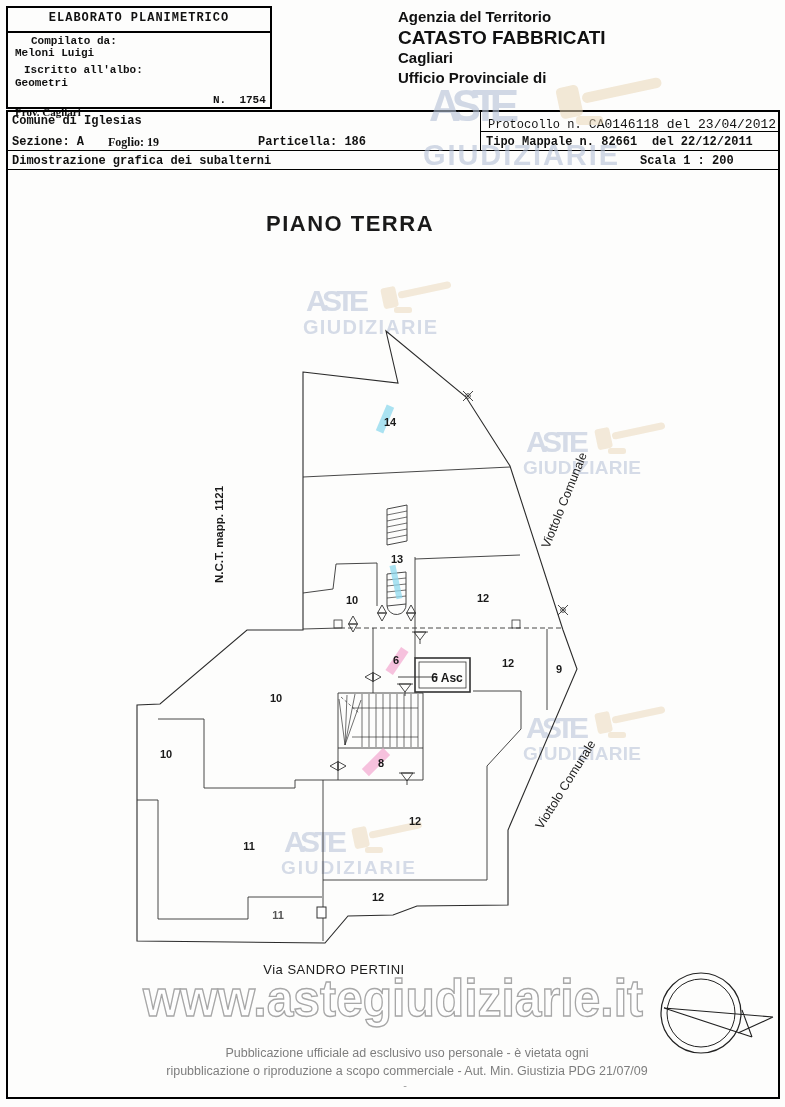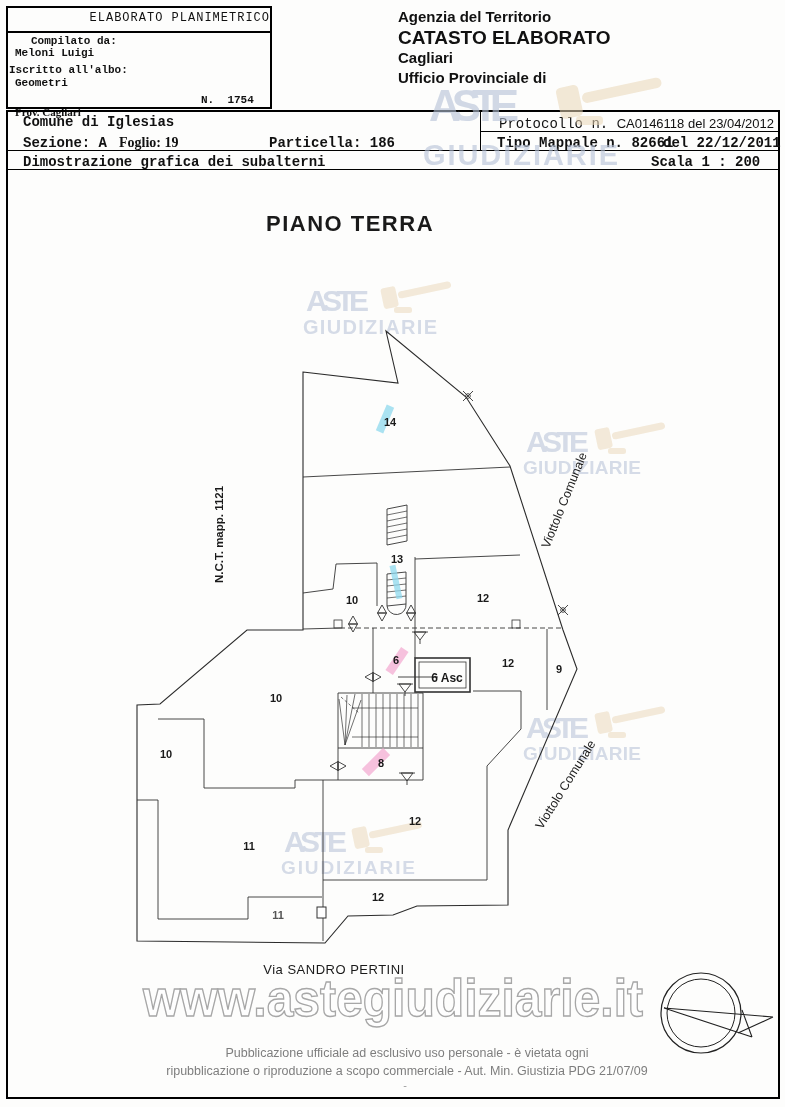--- a/index.html
+++ b/index.html
@@ -1,57 +1,57 @@
 <!DOCTYPE html>
 <html><head>
 <meta charset="utf-8">
 <style>
   html,body{margin:0;padding:0;background:#e8e8e8;}
   .page{position:relative;width:785px;height:1107px;background:#fdfdfc;overflow:hidden;
         font-family:"Liberation Sans","DejaVu Sans",sans-serif;color:#111;}
   .abs{position:absolute;}
   .mono{font-family:"Liberation Mono","DejaVu Sans Mono",monospace;}
-  .serif{font-family:Liberation Sans, sans-serif;}
+  .serif{font-family:Liberation Mono, monospace;}
   
   .box-left{left:6px;top:6px;width:262px;height:99px;border:2px solid #000;}
-  .bl-title{left:0;top:0;width:100%;height:20px;border-bottom:2px solid #000;text-align:right;
-            font-weight:normal;font-size:12px;letter-spacing:1px;padding-top:3px;}
+  .bl-title{left:0;top:0;width:100%;height:20px;border-bottom:2px solid #000;text-align:center;
+            font-weight:bold;font-size:12px;letter-spacing:1px;padding-top:3px;}
   .bl-txt{font-size:11px;font-weight:bold;white-space:pre;}
   
   .agency{left:398px;top:8px;width:218px;font-weight:bold;line-height:1.15;}
   .ag1{font-size:15px;} .ag2{font-size:19px;margin-top:2px;} .ag3{font-size:15px;margin-top:3px;}
   
   .frame{left:6px;top:110px;width:770px;height:985px;border:2px solid #000;}
   .hline{border-top:1.4px solid #000;height:0;}
   .vline{border-left:1.4px solid #000;width:0;}
-  .cell{font-size:14px;font-weight:bold;white-space:pre;margin-left:11px;}
+  .cell{font-size:12px;font-weight:bold;white-space:pre;}
   .proto-val{font-size:13px;font-weight:normal;}
   
   .footer{left:12px;top:1044px;width:790px;text-align:center;color:#7e7e7e;font-size:12.5px;line-height:18px;}
   .footdash{left:0;top:1079px;width:810px;text-align:center;color:#9a9a9a;font-size:11px;}
   svg{position:absolute;left:0;top:0;pointer-events:none;}
 </style>
 </head>
 <body>
 
 <div class="page">
 
   <div class="abs box-left">
     <div class="abs bl-title mono">ELABORATO PLANIMETRICO</div>
     <div class="abs bl-txt mono" style="left:23px;top:27px;text-align:right;">Compilato da:</div>
     <div class="abs bl-txt mono" style="left:7px;top:39px;font-family:Liberation Mono, monospace;">Meloni Luigi</div>
-    <div class="abs bl-txt mono" style="left:1px;top:56px;text-align:right;">Iscritto all'albo:</div>
+    <div class="abs bl-txt mono" style="left:16px;top:56px;text-align:right;">Iscritto all'albo:</div>
     <div class="abs bl-txt mono" style="left:7px;top:69px;">Geometri</div>
     <div class="abs bl-txt mono" style="left:7px;top:98px;font-family:Liberation Serif, serif;">Prov. Cagliari</div>
-    <div class="abs bl-txt mono" style="left:193px;top:86px;">N.  1754</div>
+    <div class="abs bl-txt mono" style="left:205px;top:86px;">N.  1754</div>
   </div>
 
   <div class="abs agency">
     <div class="ag1">Agenzia del Territorio</div>
-    <div class="ag2">CATASTO ELABORATO</div>
+    <div class="ag2">CATASTO FABBRICATI</div>
     <div class="ag3" style="margin-top:0;">Cagliari</div>
     <div class="ag3">Ufficio Provinciale di</div>
   </div>
 
   <div class="abs frame"></div>
   <div class="abs hline" style="left:6px;top:150px;width:772px;"></div>
   <div class="abs hline" style="left:6px;top:169px;width:772px;"></div>
   <div class="abs vline" style="left:480px;top:110px;height:40px;"></div>
   <div class="abs hline" style="left:480px;top:131px;width:298px;"></div>
 

